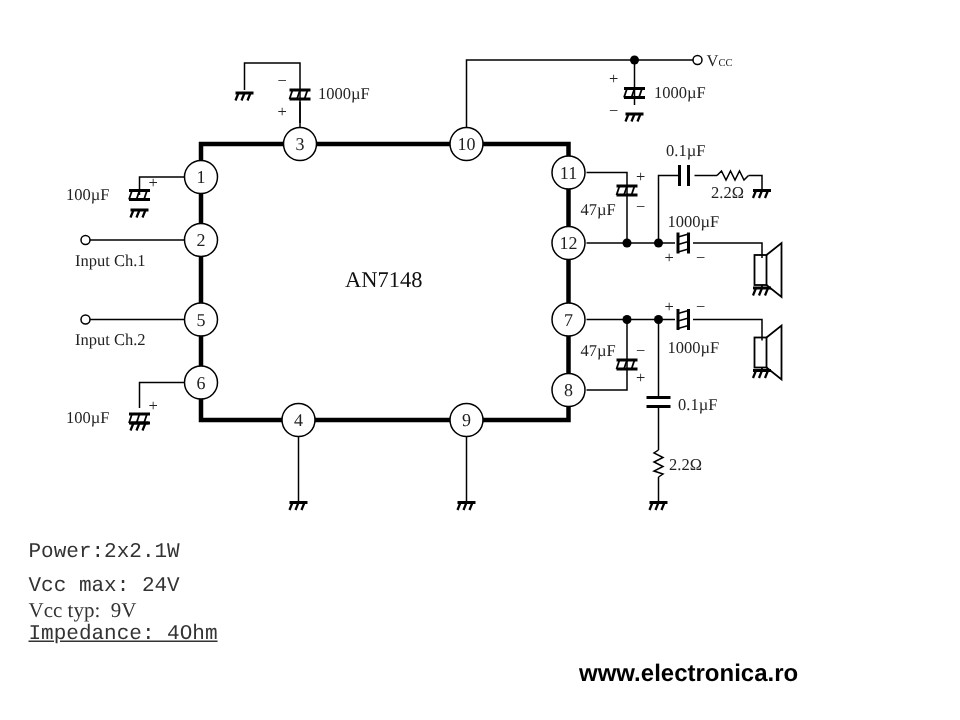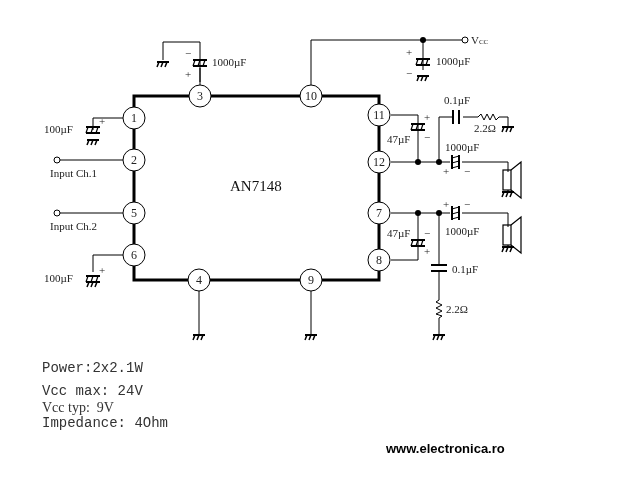--- a/index.html
+++ b/index.html
@@ -1,22 +1,22 @@
 <!DOCTYPE html>
 <html><head>
 <meta charset="utf-8">
 <style>
   html, body { margin:0; padding:0; background:#ffffff; }
   body { width:640px; height:480px; position:relative; overflow:hidden; font-family:"Liberation Serif", serif; }
   #schem { position:absolute; left:0; top:0; }
   .lbl { font-family:"Liberation Serif", serif; font-size:11px; fill:#222; }
   .pin { font-family:"Liberation Serif", serif; font-size:12px; fill:#222; text-anchor:middle; dominant-baseline:central; }
   .chip { font-family:"Liberation Serif", serif; font-size:15px; fill:#111; }
-  .spec { position:absolute; left:42px; font-family:"Liberation Mono", monospace; font-size:14px; color:#333; white-space:pre; line-height:15px; }
-  .site { position:absolute; left:386px; top:441px; font-family:"Liberation Sans", sans-serif; font-weight:bold; font-size:13px; color:#000; }
+  .spec { position:absolute; left:19px; font-family:"Liberation Mono", monospace; font-size:14px; color:#333; white-space:pre; line-height:15px; }
+  .site { position:absolute; left:386px; top:441px; font-family:"Liberation Sans", sans-serif; font-weight:bold; font-size:16px; color:#000; }
 </style>
 </head>
 <body>
 
 <svg id="schem" width="640" height="480" viewBox="0 0 640 480">
   <defs>
     <g id="gnd">
       <line x1="-6" y1="0" x2="6" y2="0" stroke="#000" stroke-width="2"></line>
       <line x1="-4" y1="0" x2="-6" y2="5" stroke="#000" stroke-width="1.5"></line>
       <line x1="0" y1="0" x2="-2" y2="5" stroke="#000" stroke-width="1.5"></line>
@@ -216,14 +216,14 @@
   <g fill="none" stroke="#000" stroke-width="1.2">
     <rect x="503" y="225" width="8" height="20"></rect>
     <path d="M511 225 L521 217 V253 L511 245"></path>
     <line x1="508" y1="245" x2="508" y2="247"></line>
   </g>
 </svg>
 
 <div class="spec" style="top:361px;">Power:2x2.1W</div>
 <div class="spec" style="top:384px;">Vcc max: 24V</div>
 <div class="spec" style="top:400px;font-family:Liberation Serif, serif;">Vcc typ:  9V</div>
-<div class="spec" style="top:416px;">Impedance: 4Ohm</div>
+<div class="spec" style="top:416px;text-decoration:underline;">Impedance: 4Ohm</div>
 <div class="site">www.electronica.ro</div>
 
 </body></html>

